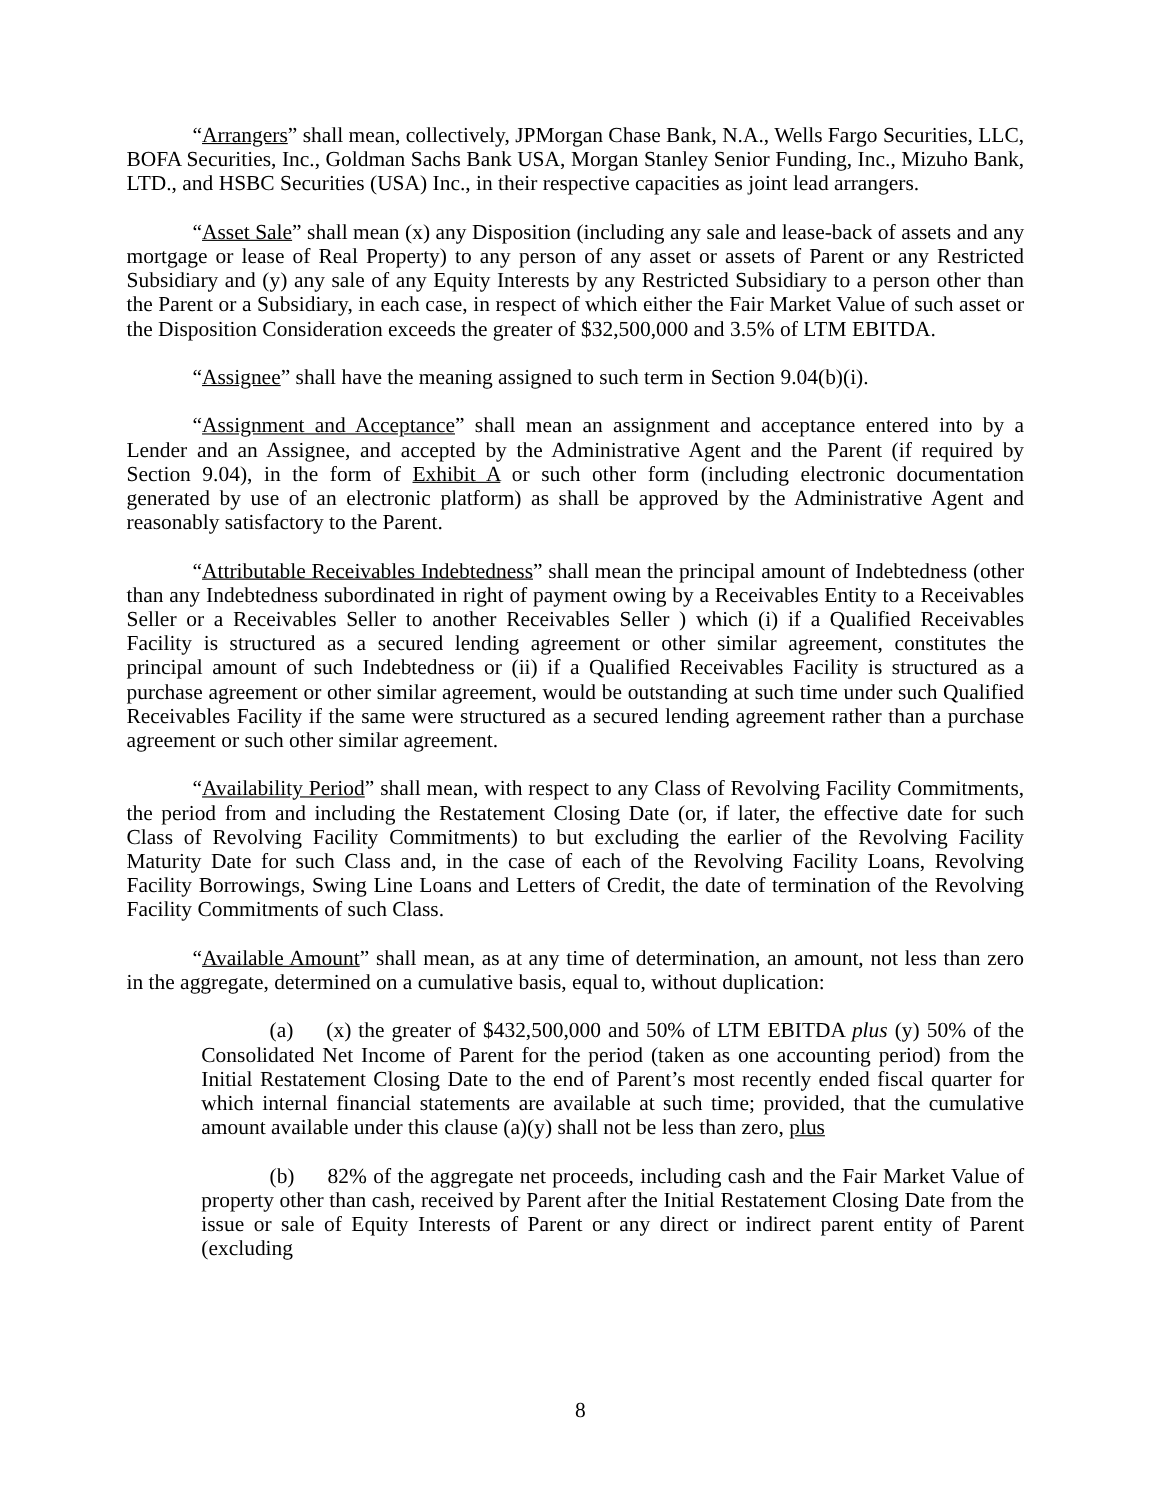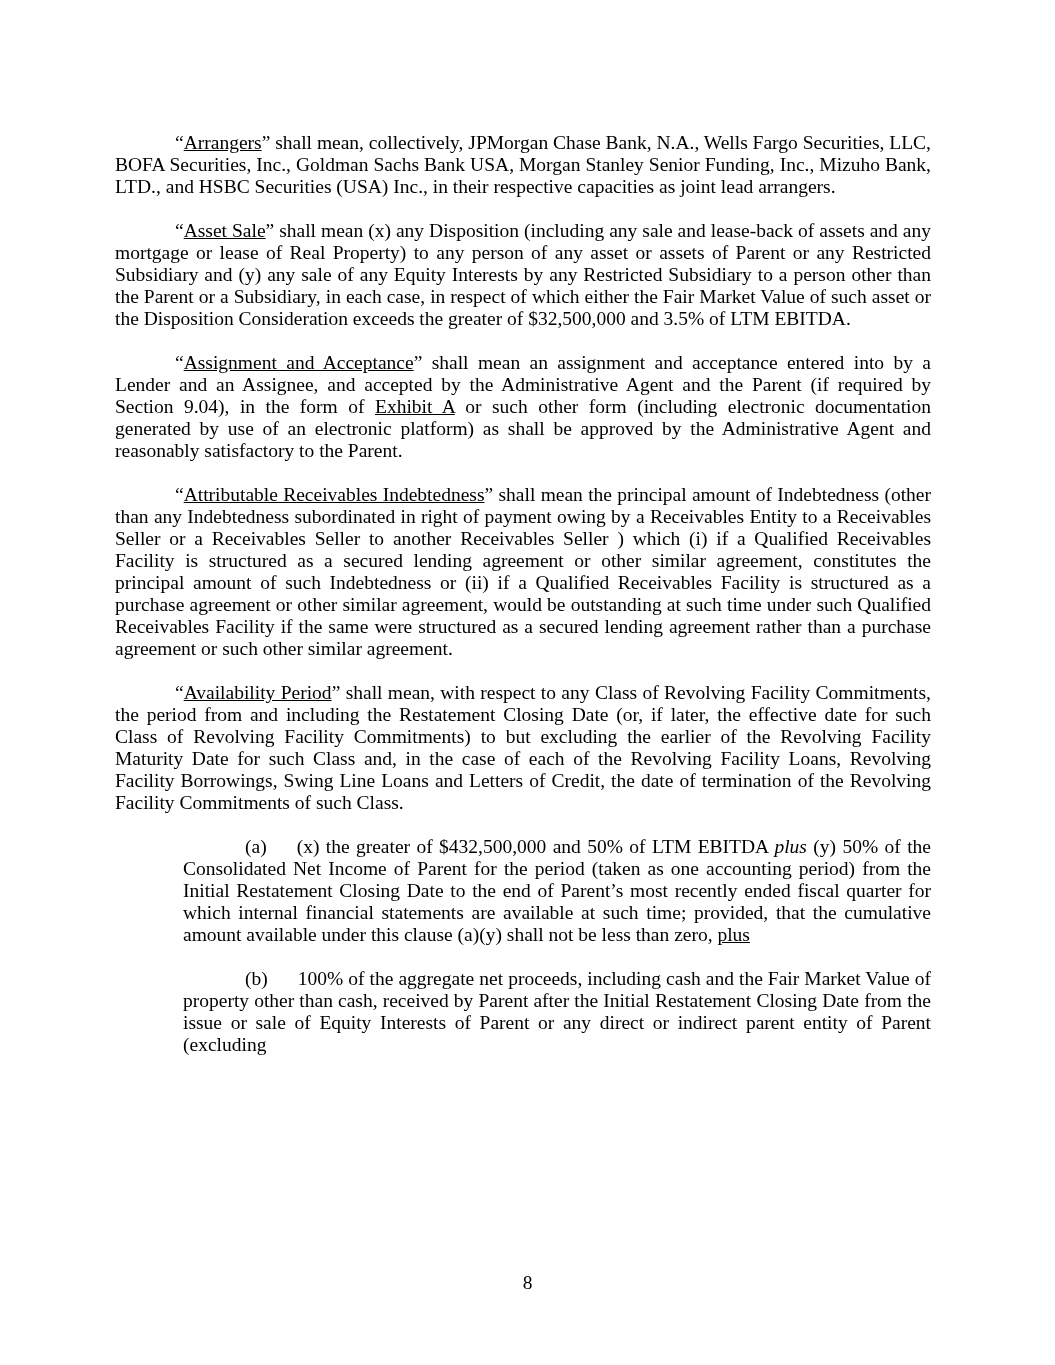--- a/index.html
+++ b/index.html
@@ -14,21 +14,21 @@
     background: #ffffff;
     color: #000000;
     font-family: "Liberation Serif", "DejaVu Serif", serif;
     font-size: 19.5px;
     line-height: 22px;
     overflow: hidden;
   }
   .doc-body {
     position: absolute;
     left: 115px;
-    top: 132px;
+    top: 113px;
     width: 816px;
   }
   .para {
     margin: 0 0 22px 0;
     text-align: justify;
     text-indent: 60px;
   }
   .clause {
     margin: 16px 0 22px 68px;
     text-align: justify;
@@ -45,20 +45,22 @@
     text-align: center;
   }
 </style>
 </head>
 <body>
 
 <div class="page">
   <div class="doc-body">
     <p class="para"><span>“</span><span class="u">Arrangers</span><span>” shall mean, collectively, JPMorgan Chase Bank, N.A., Wells Fargo Securities, LLC, BOFA Securities, Inc., Goldman Sachs Bank USA, Morgan Stanley Senior Funding, Inc., Mizuho Bank, LTD., and HSBC Securities (USA) Inc., in their respective capacities as joint lead arrangers.</span></p>
     <p class="para"><span>“</span><span class="u">Asset Sale</span><span>” shall mean (x) any Disposition (including any sale and lease-back of assets and any mortgage or lease of Real Property) to any person of any asset or assets of Parent or any Restricted Subsidiary and (y) any sale of any Equity Interests by any Restricted Subsidiary to a person other than the Parent or a Subsidiary, in each case, in respect of which either the Fair Market Value of such asset or the Disposition Consideration exceeds the greater of $32,500,000 and 3.5% of LTM EBITDA.</span></p>
+    <p class="para"><span>“</span><span class="u">Assignee</span><span>” shall have the meaning assigned to such term in Section 9.04(b)(i).</span></p>
     <p class="para"><span>“</span><span class="u">Assignment and Acceptance</span><span>” shall mean an assignment and acceptance entered into by a Lender and an Assignee, and accepted by the Administrative Agent and the Parent (if required by Section 9.04), in the form of </span><span class="u">Exhibit A</span><span> or such other form (including electronic documentation generated by use of an electronic platform) as shall be approved by the Administrative Agent and reasonably satisfactory to the Parent.</span></p>
     <p class="para"><span>“</span><span class="u">Attributable Receivables Indebtedness</span><span>” shall mean the principal amount of Indebtedness (other than any Indebtedness subordinated in right of payment owing by a Receivables Entity to a Receivables Seller or a Receivables Seller to another Receivables Seller ) which (i) if a Qualified Receivables Facility is structured as a secured lending agreement or other similar agreement, constitutes the principal amount of such Indebtedness or (ii) if a Qualified Receivables Facility is structured as a purchase agreement or other similar agreement, would be outstanding at such time under such Qualified Receivables Facility if the same were structured as a secured lending agreement rather than a purchase agreement or such other similar agreement.</span></p>
     <p class="para"><span>“</span><span class="u">Availability Period</span><span>” shall mean, with respect to any Class of Revolving Facility Commitments, the period from and including the Restatement Closing Date (or, if later, the effective date for such Class of Revolving Facility Commitments) to but excluding the earlier of the Revolving Facility Maturity Date for such Class and, in the case of each of the Revolving Facility Loans, Revolving Facility Borrowings, Swing Line Loans and Letters of Credit, the date of termination of the Revolving Facility Commitments of such Class.</span></p>
+    <p class="para"><span>“</span><span class="u">Available Amount</span><span>” shall mean, as at any time of determination, an amount, not less than zero in the aggregate, determined on a cumulative basis, equal to, without duplication:</span></p>
     <p class="clause"><span>(a)</span><span class="tab"></span><span>(x) the greater of $432,500,000 and 50% of LTM EBITDA </span><span class="i">plus</span><span> (y) 50% of the Consolidated Net Income of Parent for the period (taken as one accounting period) from the Initial Restatement Closing Date to the end of Parent’s most recently ended fiscal quarter for which internal financial statements are available at such time; provided, that the cumulative amount available under this clause (a)(y) shall not be less than zero, </span><span class="u">plus</span></p>
-    <p class="clause"><span>(b)</span><span class="tab"></span><span>100% of the aggregate net proceeds, including cash and the Fair Market Value of property other than cash, received by Parent after the Initial Restatement Closing Date from the issue or sale of Equity Interests of Parent or any direct or indirect parent entity of Parent (excluding</span></p>
+    <p class="clause"><span>(b)</span><span class="tab"></span><span>82% of the aggregate net proceeds, including cash and the Fair Market Value of property other than cash, received by Parent after the Initial Restatement Closing Date from the issue or sale of Equity Interests of Parent or any direct or indirect parent entity of Parent (excluding</span></p>
   </div>
   <div class="page-footer">8</div>
 </div>
 
 </body></html>

